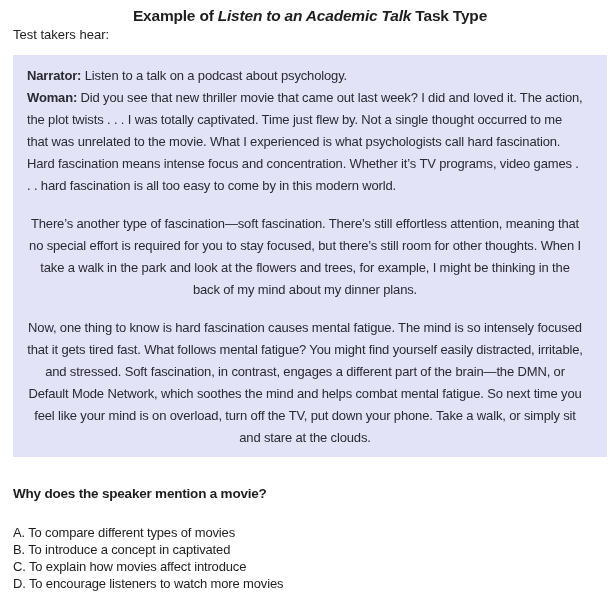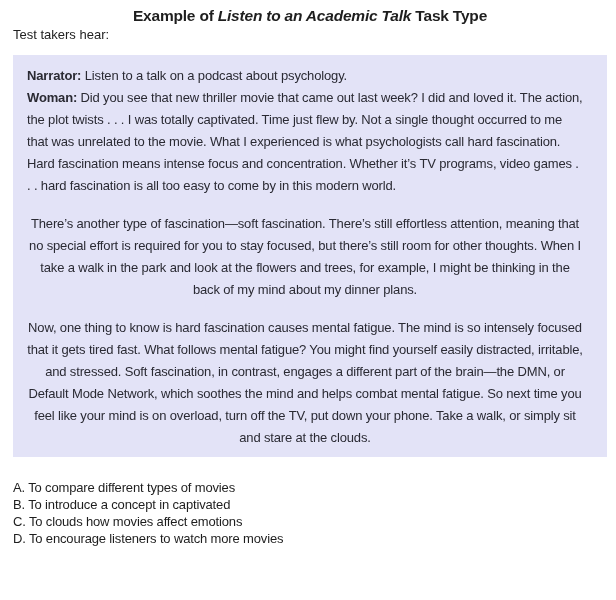--- a/index.html
+++ b/index.html
@@ -82,21 +82,22 @@
   <div class="subtitle">Test takers hear:</div>
 
   <div class="transcript-box" style="background: rgb(227, 227, 247);">
     <p><span class="speaker-label">Narrator:</span><span> Listen to a talk on a podcast about psychology.</span><br><span class="speaker-label">Woman:</span><span> Did you see that new thriller movie that came out last week? I did and loved it. The action, the plot twists . . . I was totally captivated. Time just flew by. Not a single thought occurred to me that was unrelated to the movie. What I experienced is what psychologists call hard fascination. Hard fascination means intense focus and concentration. Whether it’s TV programs, video games . . . hard fascination is all too easy to come by in this modern world.</span></p>
 
     <p>There’s another type of fascination—soft fascination. There’s still effortless attention, meaning that no special effort is required for you to stay focused, but there’s still room for other thoughts. When I take a walk in the park and look at the flowers and trees, for example, I might be thinking in the back of my mind about my dinner plans.</p>
 
     <p>Now, one thing to know is hard fascination causes mental fatigue. The mind is so intensely focused that it gets tired fast. What follows mental fatigue? You might find yourself easily distracted, irritable, and stressed. Soft fascination, in contrast, engages a different part of the brain—the DMN, or Default Mode Network, which soothes the mind and helps combat mental fatigue. So next time you feel like your mind is on overload, turn off the TV, put down your phone. Take a walk, or simply sit and stare at the clouds.</p>
   </div>
 
+  <div class="question-prompt">Why does the speaker mention a movie?</div>
 
   <div class="options">
     <div class="option">A. To compare different types of movies</div>
     <div class="option">B. To introduce a concept in captivated</div>
-    <div class="option">C. To clouds how movies affect emotions</div>
+    <div class="option">C. To explain how movies affect introduce</div>
     <div class="option">D. To encourage listeners to watch more movies</div>
   </div>
 
 </div>
 
 </body></html>

